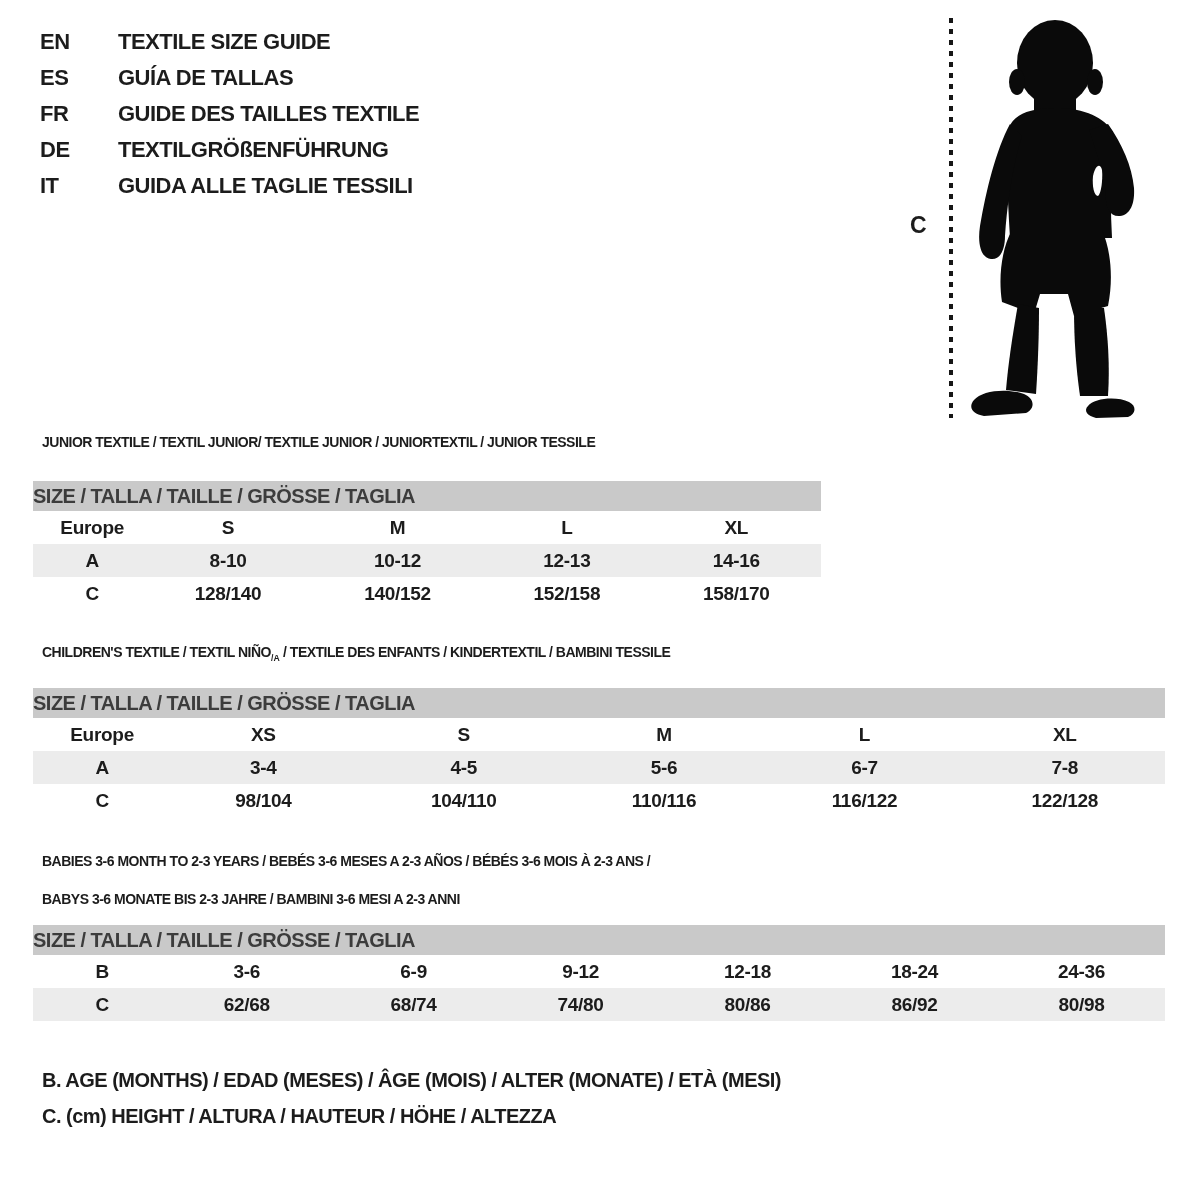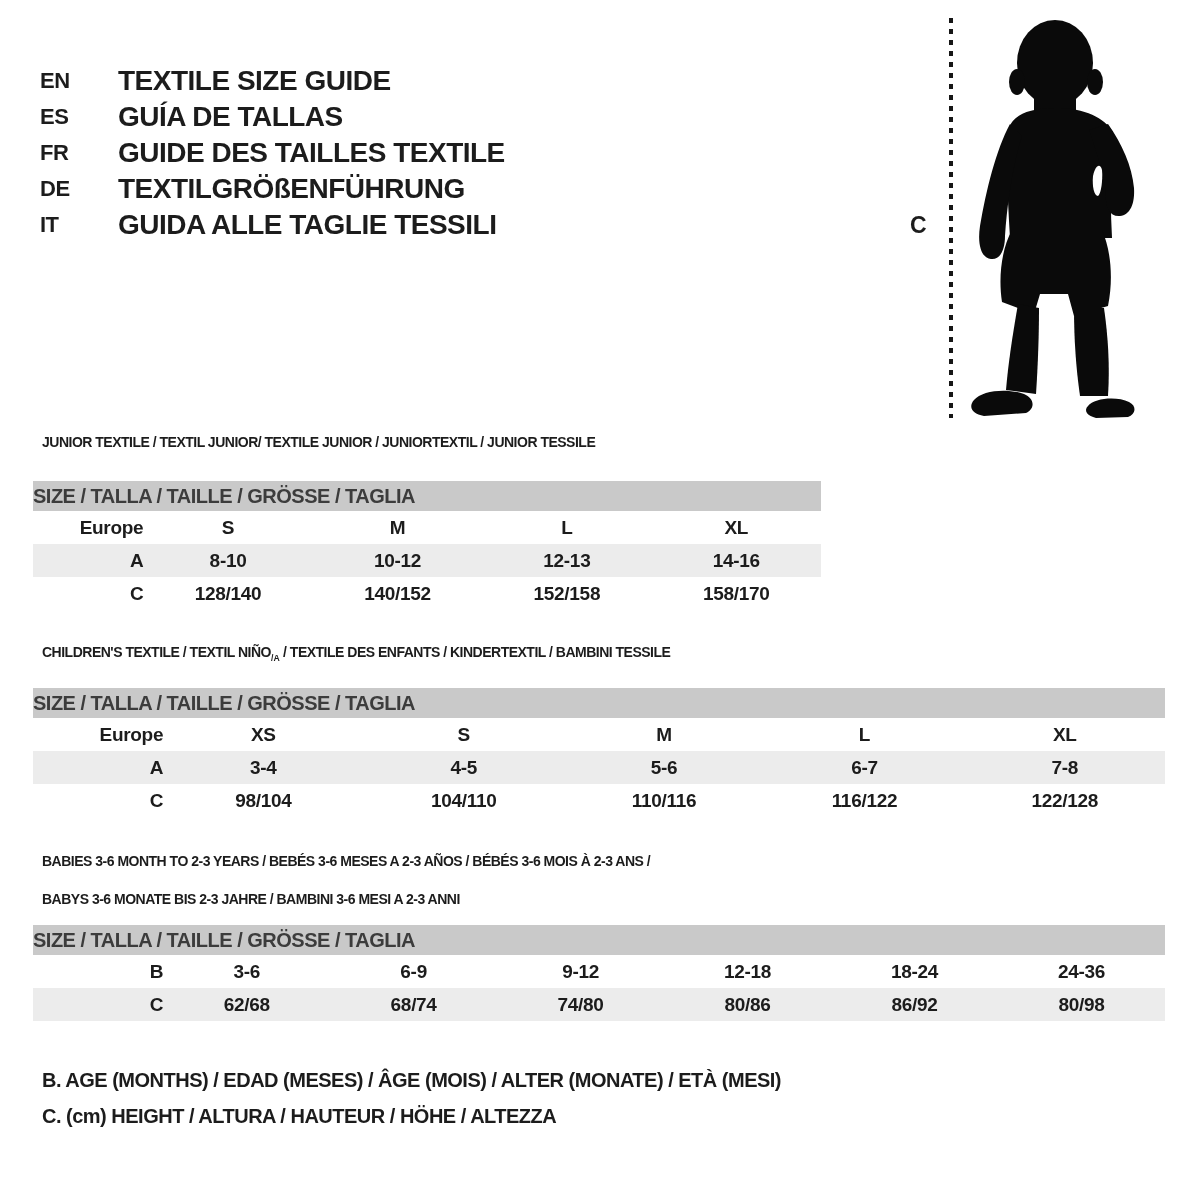--- a/index.html
+++ b/index.html
@@ -14,24 +14,24 @@
   .page{
     position:relative;
     width:1200px;height:1200px;
     background:#fff;
     font-family:"Liberation Sans","DejaVu Sans",sans-serif;
     font-weight:bold;
     color:var(--text);
     overflow:hidden;
   }
   
-  .lang-block{position:absolute;left:40px;top:24px;margin-top:39px;}
+  .lang-block{position:absolute;left:40px;top:24px;}
   .lang-row{display:flex;align-items:center;height:36px;}
   .lang-code{width:78px;font-size:22px;letter-spacing:-0.5px;}
-  .lang-title{font-size:28px;letter-spacing:-0.5px;}
+  .lang-title{font-size:22px;letter-spacing:-0.5px;}
   
   .dash-line{
     position:absolute;left:949px;top:18px;width:4px;height:400px;
     background:repeating-linear-gradient(to bottom,#161616 0 5px,transparent 5px 11px);
   }
   .c-label{position:absolute;left:910px;top:212px;font-size:23px;}
   .figure-svg{position:absolute;left:962px;top:8px;width:180px;height:412px;}
   
   .sec-title{position:absolute;left:42px;font-size:14px;letter-spacing:-0.5px;white-space:nowrap;}
   .sec-title .sub{font-size:0.62em;position:relative;top:4px;letter-spacing:0;}
@@ -46,21 +46,21 @@
     height:30px;line-height:30px;
     background:var(--table-header-bg);
     color:var(--table-header-text);
     font-size:20px;letter-spacing:-0.5px;
   }
   table.size-table{width:100%;border-collapse:collapse;table-layout:fixed;}
   table.size-table td{
     height:33px;font-size:19px;text-align:center;
     letter-spacing:-0.3px;vertical-align:middle;
   }
-  table.size-table td.lbl{text-align:right;padding-left:8px;}
+  table.size-table td.lbl{text-align:center;padding-left:8px;}
   tr.shaded td{background:var(--row-shaded-bg);}
   
   .legend{position:absolute;left:42px;top:1062px;font-size:20px;line-height:36px;letter-spacing:-0.5px;}
 </style>
 </head>
 <body>
 
 <div class="page">
 
   <div class="lang-block">

